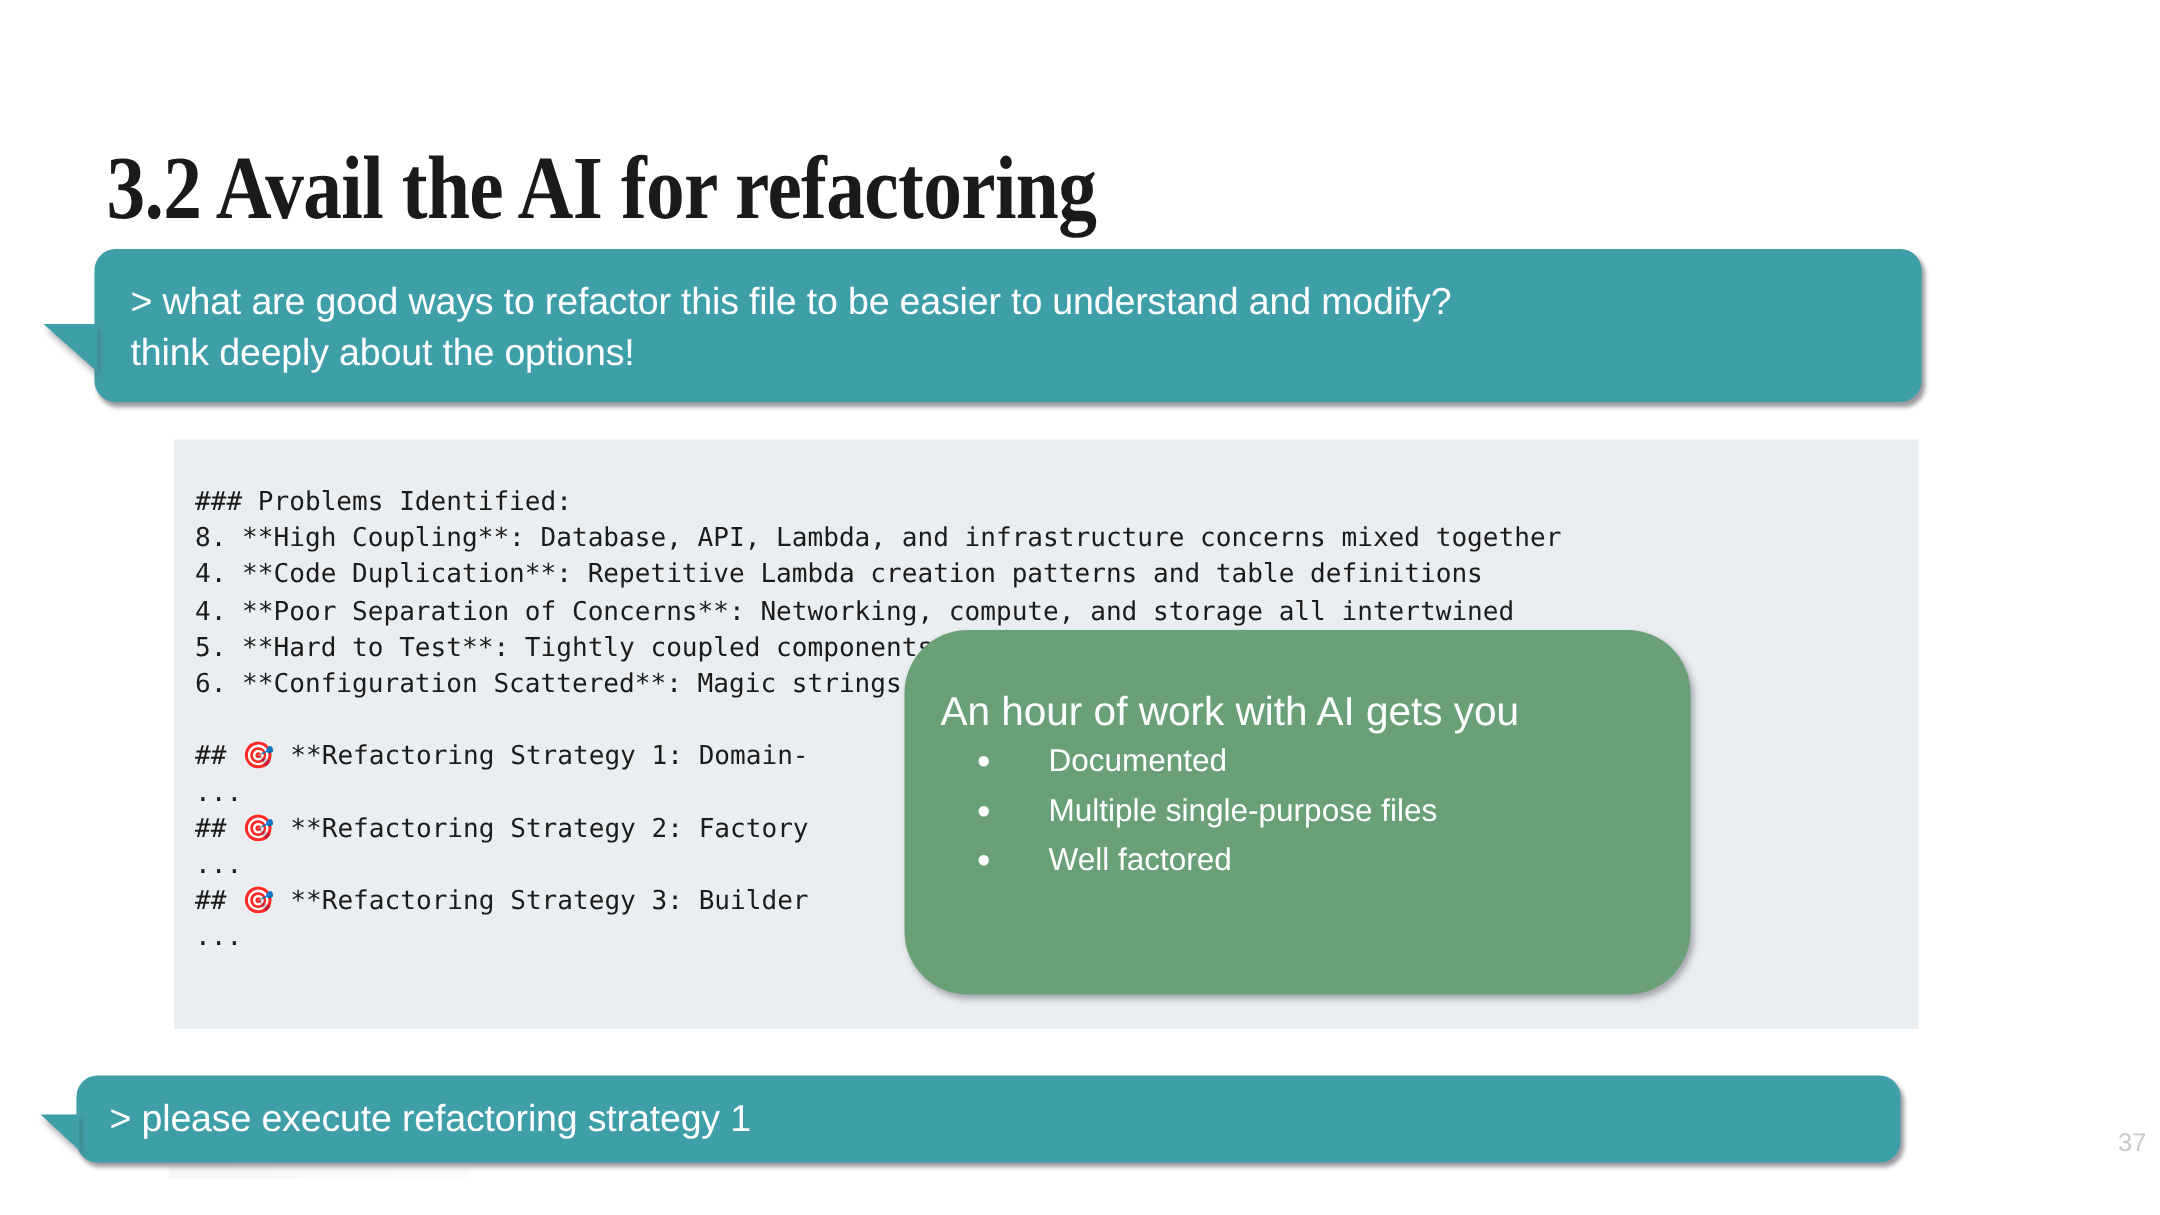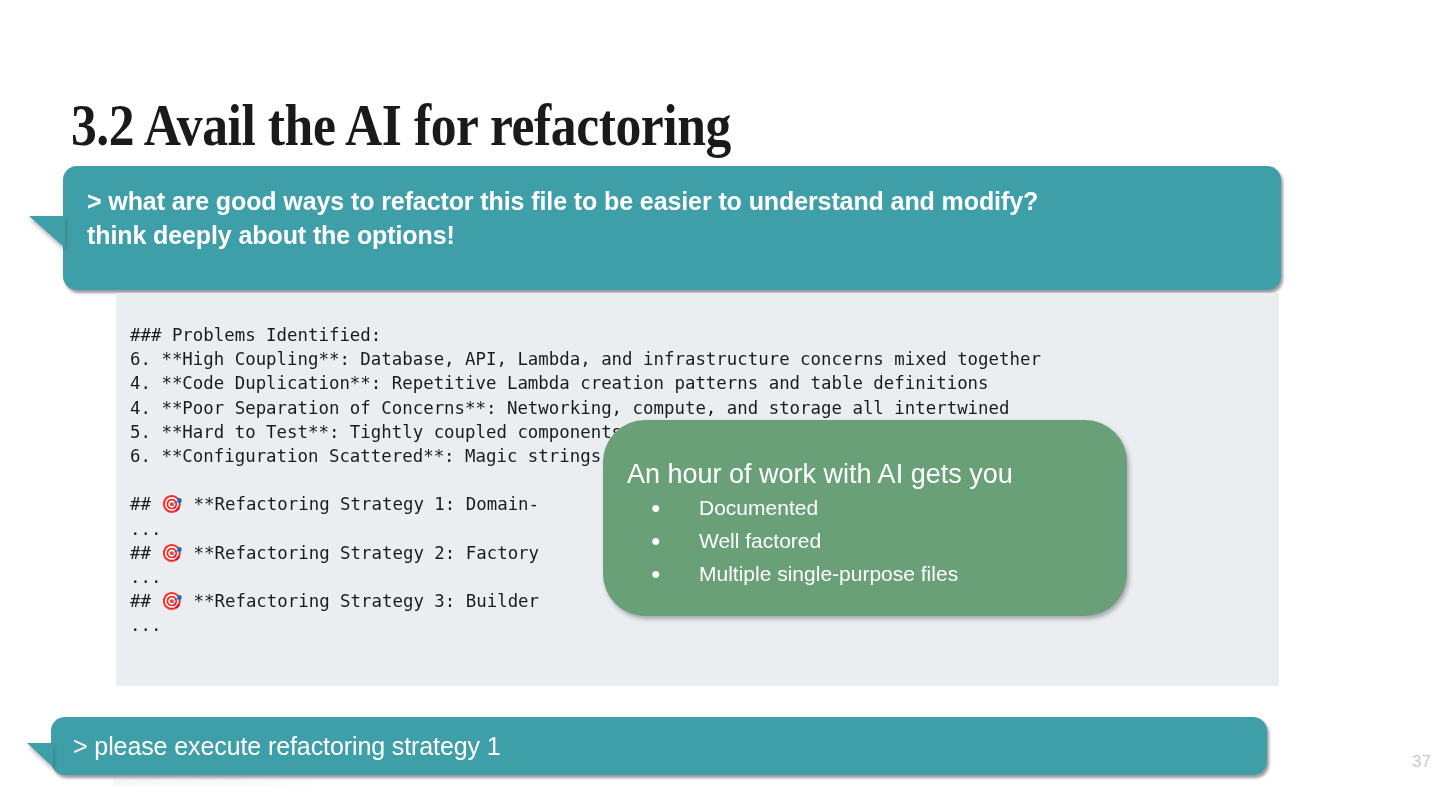--- a/index.html
+++ b/index.html
@@ -61,23 +61,22 @@
     width: 0;
     height: 0;
     border-style: solid;
   }
 
   
   #bubble-top {
     left: 50px;
     top: 166px;
     width: 1218px;
-    height: 124px;
+    height: 102px;
     padding: 18px 24px 0 24px;
-    font-weight: bold;
   }
   #bubble-top .bubble-tail {
     left: -34px;
     top: 50px;
     border-width: 0 36px 32px 0;
     border-color: transparent #3f9fa8 transparent transparent;
     filter: drop-shadow(1px 3px 2px rgba(70,70,80,0.45));
   }
 
   
@@ -127,21 +126,21 @@
     letter-spacing: 0px;
     white-space: pre;
   }
 
   
   #green-callout {
     position: absolute;
     left: 590px;
     top: 420px;
     width: 524px;
-    height: 196px;
+    height: 243px;
     background: #6aa078;
     border-radius: 42px;
     box-shadow: 2px 3px 4px rgba(80,80,90,0.45);
     box-sizing: border-box;
     padding: 38px 26px 0 24px;
   }
   #green-callout .callout-line {
     font-family: "Liberation Sans", sans-serif;
     font-size: 27px;
     line-height: 33px;
@@ -190,40 +189,40 @@
   <h1 class="slide-title">3.2 Avail the AI for refactoring</h1>
 
   <div class="bubble" id="bubble-top">
     <span class="bubble-tail"></span>
     <div class="bubble-text">&gt; what are good ways to refactor this file to be easier to understand and modify?
 think deeply about the options!</div>
   </div>
 
   <div id="code-block">
     <pre>### Problems Identified:</pre>
-    <pre>6. **High Coupling**: Database, API, Lambda, and infrastructure concerns mixed together</pre>
+    <pre>8. **High Coupling**: Database, API, Lambda, and infrastructure concerns mixed together</pre>
     <pre>4. **Code Duplication**: Repetitive Lambda creation patterns and table definitions</pre>
     <pre>4. **Poor Separation of Concerns**: Networking, compute, and storage all intertwined</pre>
     <pre>5. **Hard to Test**: Tightly coupled components</pre>
     <pre>6. **Configuration Scattered**: Magic strings and values throughout</pre>
     <pre>&nbsp;</pre>
     <pre>## 🎯 **Refactoring Strategy 1: Domain-</pre>
     <pre>...</pre>
     <pre>## 🎯 **Refactoring Strategy 2: Factory</pre>
     <pre>...</pre>
     <pre>## 🎯 **Refactoring Strategy 3: Builder</pre>
     <pre>...</pre>
   </div>
 
   <div id="green-callout">
     <div class="callout-line">An hour of work with AI gets you</div>
     <ul>
       <li>Documented</li>
+      <li>Multiple single-purpose files</li>
       <li>Well factored</li>
-      <li>Multiple single-purpose files</li>
     </ul>
   </div>
 
   <div class="bubble" id="bubble-bottom">
     <span class="bubble-tail"></span>
     <div class="bubble-text">&gt; please execute refactoring strategy 1</div>
   </div>
 
   <div class="ghost-line"></div>
 

